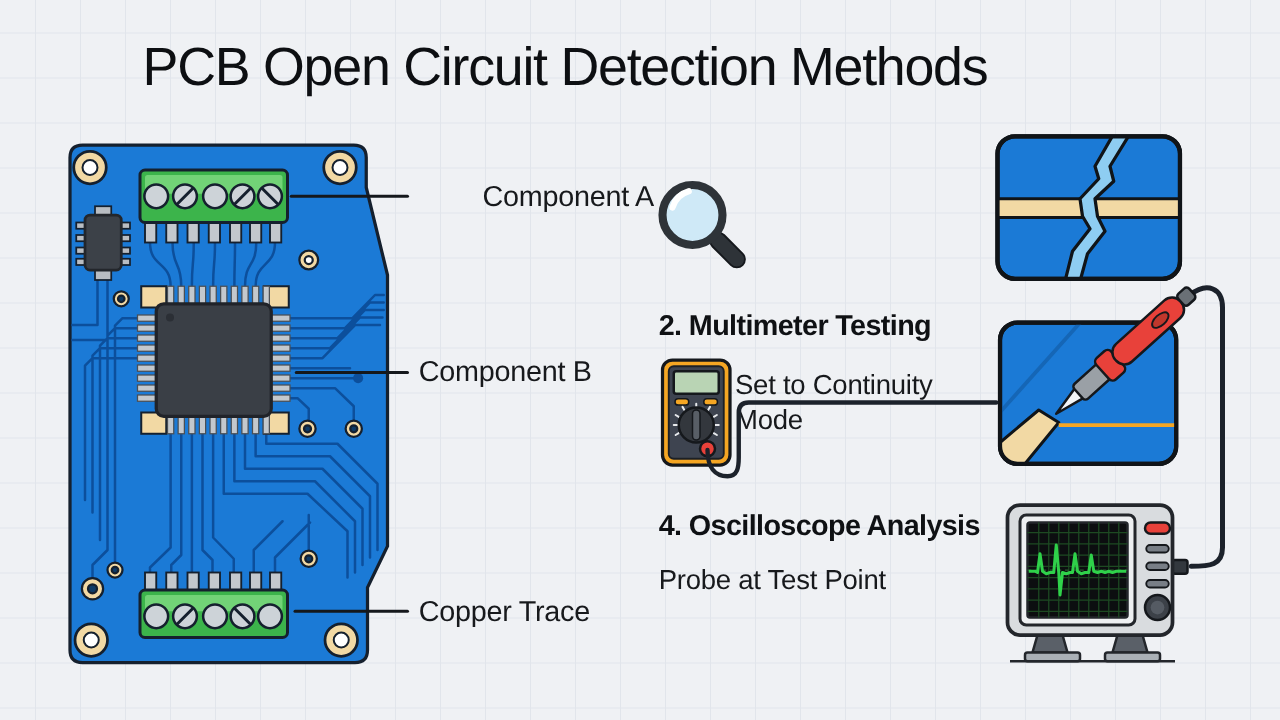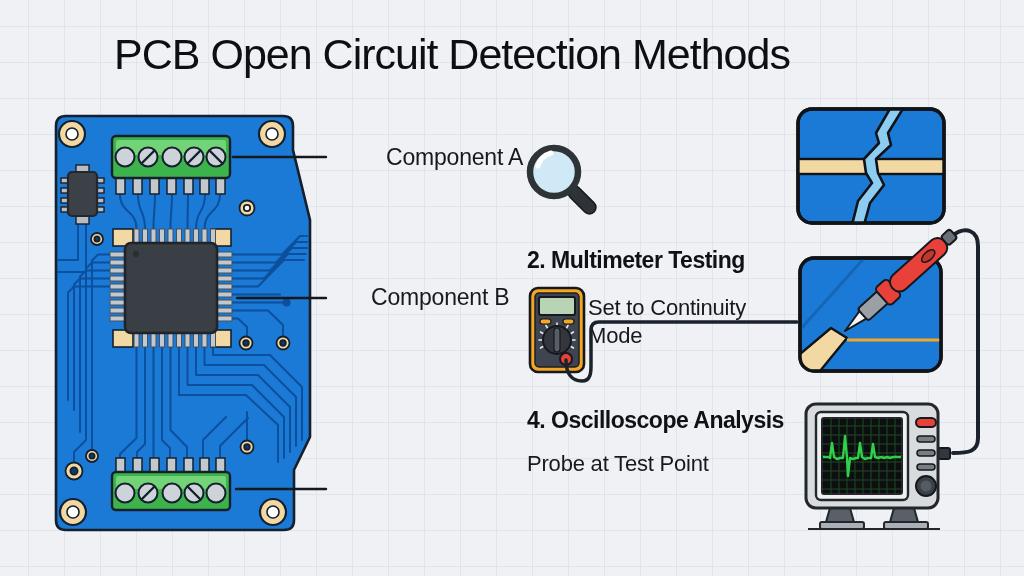--- a/index.html
+++ b/index.html
@@ -197,21 +197,22 @@
           <circle cx="168" cy="383" r="9.5"></circle>
       </g>
       <g stroke="#15202e" stroke-width="2.4" stroke-linecap="round">
         <line x1="94" y1="389" x2="106" y2="377"></line>
           <line x1="140" y1="377" x2="152" y2="389"></line>
       </g>
     </g>
   </svg>
 
   <div class="abs pcb-label" style="left:342px;top:144px;margin-left:44px;">Component A</div>
-  <div class="abs pcb-label" style="left:335px;top:284px;margin-left:36px;">Component B</div>
+  <div class="abs pcb-label" style="left:335px;top:284px;">Component B</div>
+  <div class="abs pcb-label" style="left:335px;top:476px;">Copper Trace</div>
 
   <div class="abs method-heading" style="left:527px;top:247px;">2. Multimeter Testing</div>
   <div class="abs method-note note-wrap" style="left:588px;top:294px;width:198px;">Set to Continuity Mode</div>
   <div class="abs method-heading" style="left:527px;top:407px;">4. Oscilloscope Analysis</div>
   <div class="abs method-note" style="left:527px;top:451px;">Probe at Test Point</div>
 
   <svg class="abs" style="left:524px;top:142px;" width="84" height="88" viewBox="0 0 84 88">
     <g transform="translate(46,46) rotate(45)">
       <rect x="0" y="-6.5" width="34" height="13" rx="6.5" fill="#2e3338" stroke="#15181c" stroke-width="1.5"></rect>
     </g>

